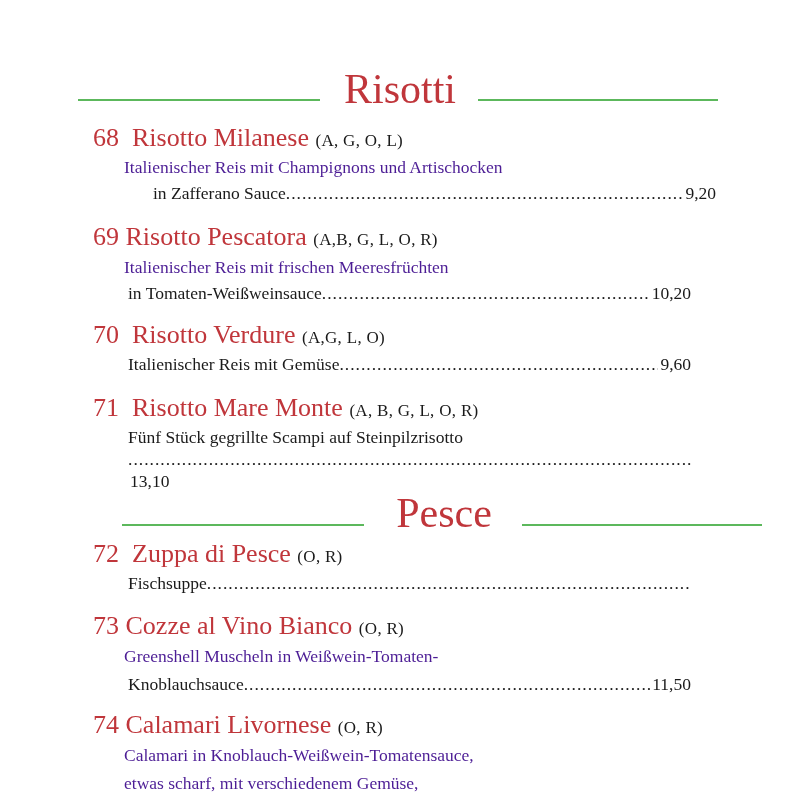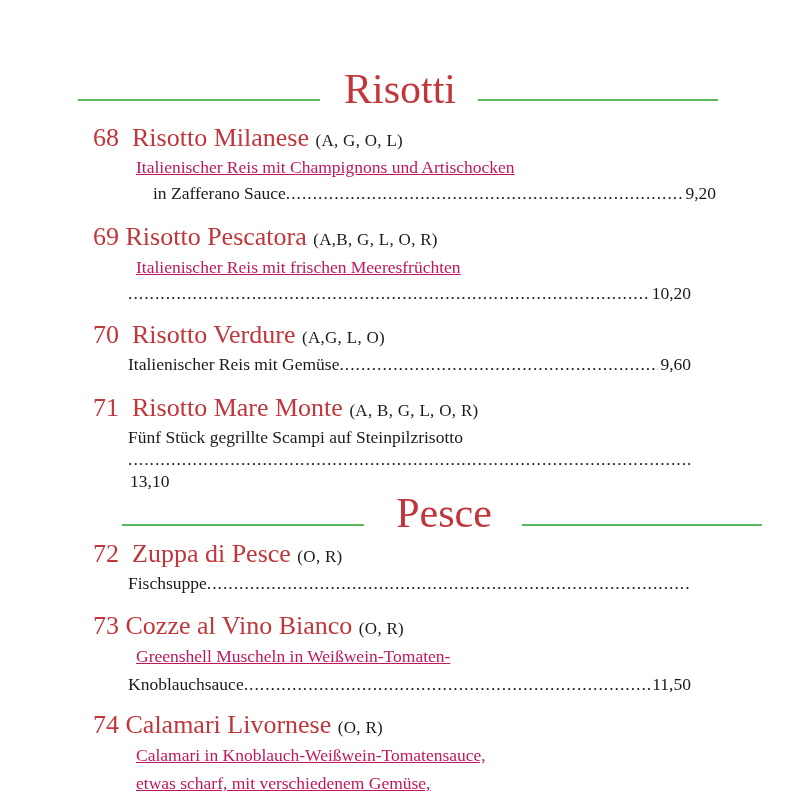--- a/index.html
+++ b/index.html
@@ -59,26 +59,25 @@
   }
   .item-num { display: inline-block; }
   .item-name { display: inline-block; }
   .allergens {
     font-size: 17px;
     color: #1a1a1a;
     letter-spacing: 0.3px;
   }
   .desc-line {
     position: absolute;
-    left: 136px;
+    left: 124px;
     font-size: 17.5px;
     line-height: 22px;
     white-space: nowrap;
-    color: #be185d;
-    text-decoration: underline;
+    color: #4c1d95;
   }
   .price-line {
     position: absolute;
     left: 128px;
     width: 563px;
     font-size: 17.5px;
     line-height: 22px;
     white-space: nowrap;
     display: flex;
     overflow: hidden;
@@ -116,20 +115,21 @@
   </div>
 </div>
 
 <div class="item" style="top:222px;">
   <div class="item-head">
     <span class="item-num">69</span>&nbsp;<span class="item-name">Risotto Pescatora</span>
     <span class="allergens">(A,B, G, L, O, R)</span>
   </div>
   <div class="desc-line" style="top:34px;">Italienischer Reis mit frischen Meeresfrüchten</div>
   <div class="price-line" style="top:60px;">
+    <span class="txt">in Tomaten-Weißweinsauce</span>
     <span class="dots">........................................................................................................................................</span>
     <span class="price">10,20</span>
   </div>
 </div>
 
 <div class="item" style="top:320px;">
   <div class="item-head">
     <span class="item-num">70</span>&nbsp;&nbsp;<span class="item-name">Risotto Verdure</span>
     <span class="allergens">(A,G, L, O)</span>
   </div>

